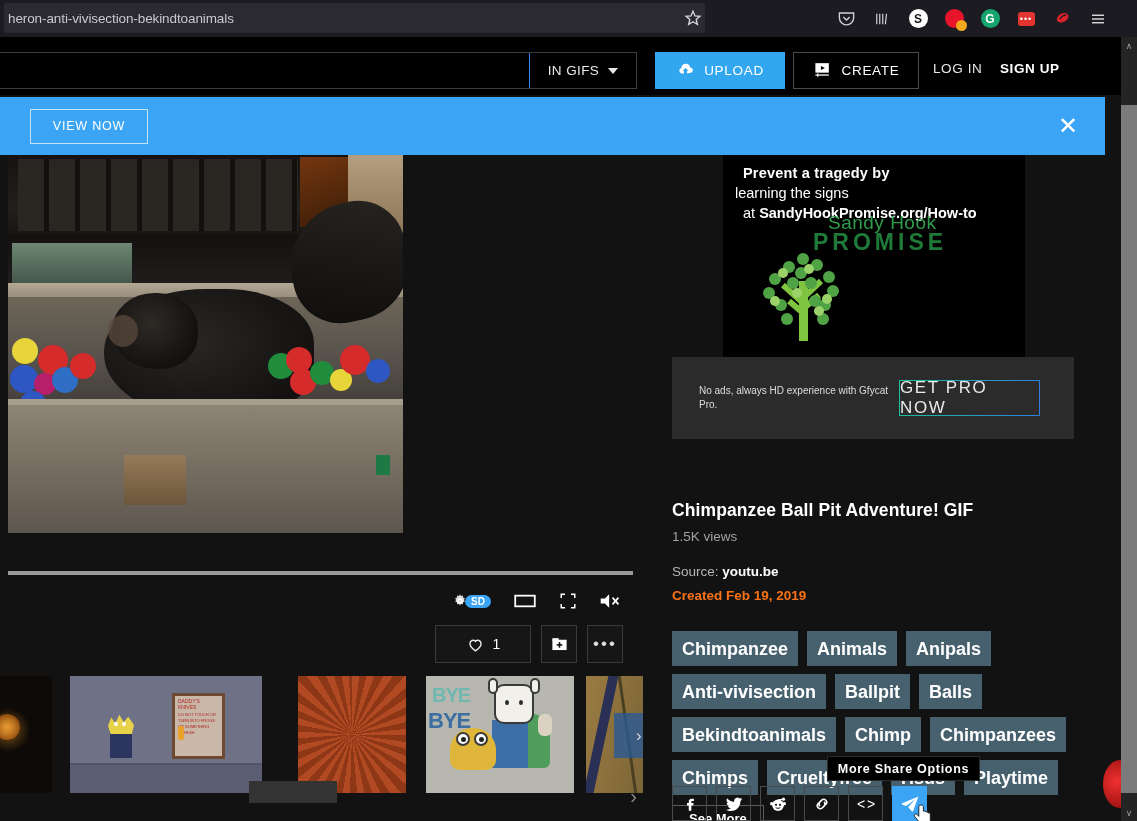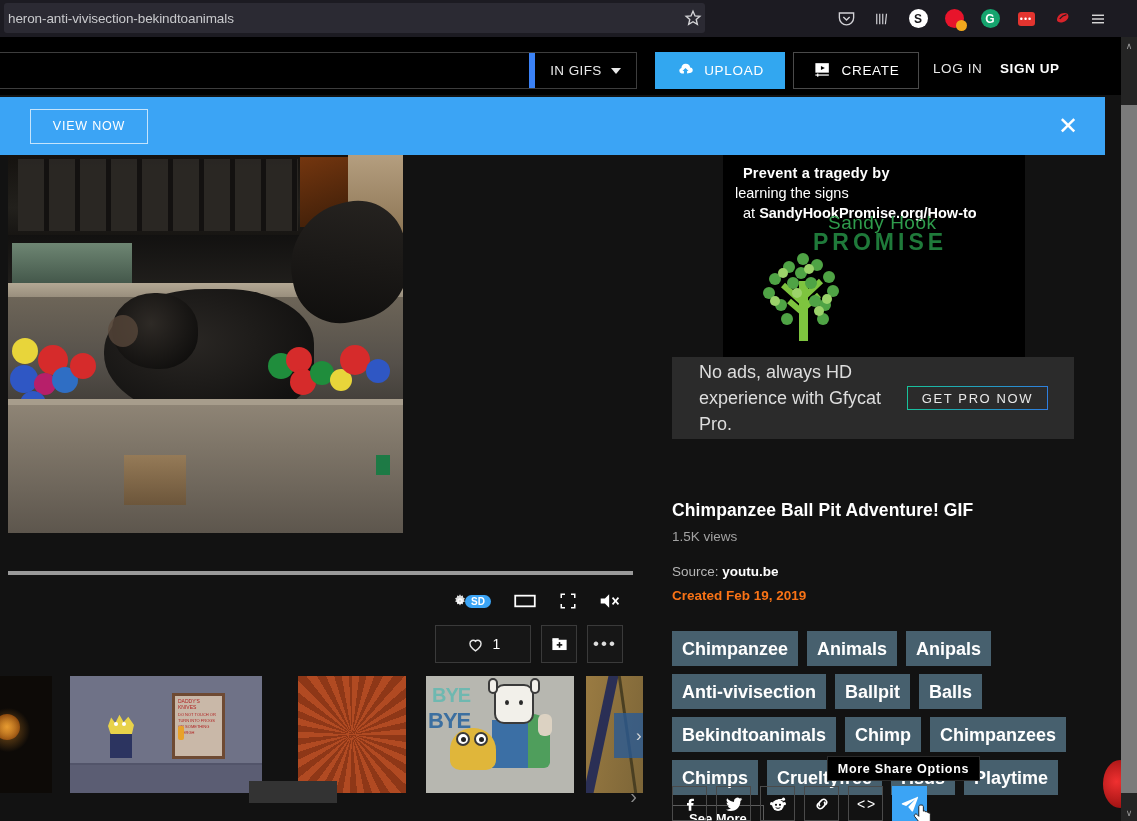--- a/index.html
+++ b/index.html
@@ -56,21 +56,21 @@
   #search-wrap {
     position:absolute; left:-1px; top:15px; width:638px; height:37px;
     border:1px solid #3d3d3d; display:flex;
   }
   #search-input {
     flex:1; background:transparent; border:none; outline:none;
     color:#ddd; font-size:14px; padding-left:12px;
     font-family:"Liberation Sans", sans-serif;
   }
   #search-scope {
-    width:107px; border-left:6px solid #3b82f6;
+    width:107px; border-left:1px solid #3b82f6;
     display:flex; align-items:center; justify-content:center; gap:9px;
     color:#e8e8e8; font-size:13.5px; letter-spacing:0.4px;
     cursor:pointer;
   }
   .chev-dn {
     width:0; height:0; border-left:5px solid transparent;
     border-right:5px solid transparent; border-top:6px solid #e8e8e8;
   }
   #btn-upload {
     position:absolute; left:655px; top:15px; width:130px; height:37px;
@@ -221,24 +221,24 @@
   #shp-logo { position:absolute; left:22px; top:88px; width:210px; height:105px; }
   #shp-name { position:absolute; left:105px; top:57px; color:#2f9c4c;
               font-size:19px; letter-spacing:.5px; }
   #shp-promise { position:absolute; left:90px; top:74px; color:#1f7a3a;
               font-size:23px; font-weight:bold; letter-spacing:4px; }
 
   #pro-card {
     position:absolute; left:15px; top:202px; width:402px; height:82px;
     background:#2b2b2b; display:flex; align-items:center;
   }
-  #pro-text { color:#ddd; font-size:18px; line-height:1.45; margin-left:27px; width:200px; }
+  #pro-text { color:#ddd; font-size:10px; line-height:1.45; margin-left:27px; width:200px; }
   #pro-btn {
-    margin-left:8px; width:141px; height:24px;
-    background:#2b2b2b; color:#e9e9e9; font-size:13px; letter-spacing:1.6px;
+    width:141px; height:36px;
+    background:#2b2b2b; color:#e9e9e9; font-size:17px; letter-spacing:1.6px;
     display:flex; align-items:center; justify-content:center; cursor:pointer;
     border:1px solid transparent;
     background-image:linear-gradient(#2b2b2b,#2b2b2b),
                      linear-gradient(100deg,#18c39a,#2f7de0);
     background-origin:border-box; background-clip:padding-box, border-box;
   }
 
   #gif-title {
     position:absolute; left:15px; top:345px; color:#fff;
     font-size:17.5px; font-weight:bold; letter-spacing:.1px;

